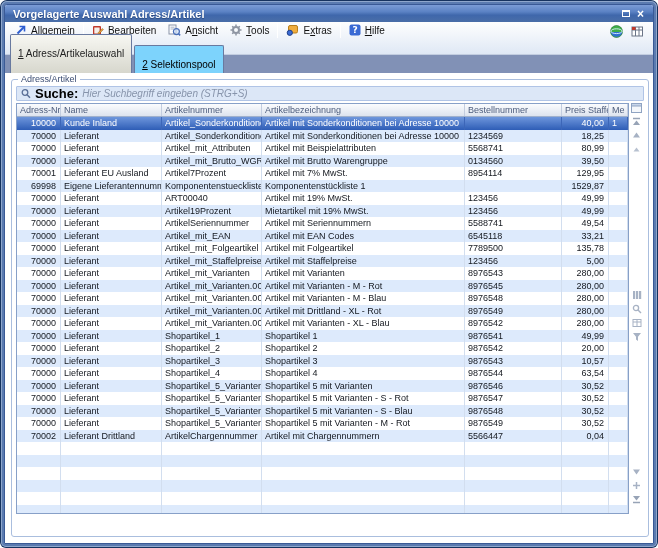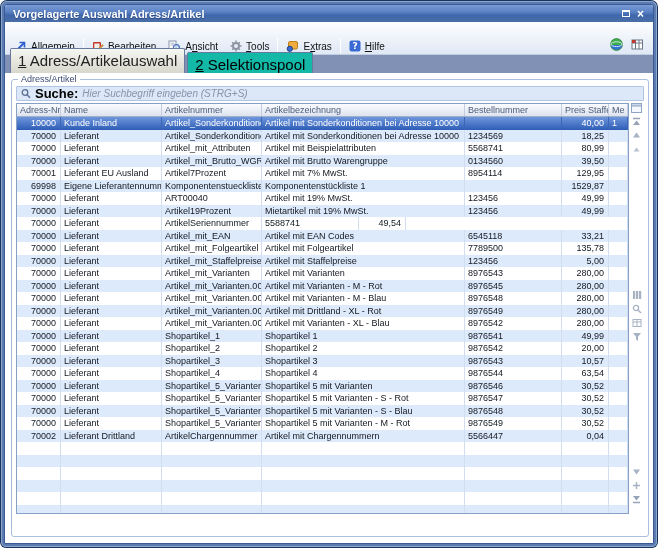--- a/index.html
+++ b/index.html
@@ -11,32 +11,32 @@
     border-radius:3px 3px 1px 1px;overflow:hidden;border:1px solid #3a5a96;}
   
   .titlebar{height:17px;flex:0 0 17px;display:flex;align-items:center;padding:0 5px 0 8px;
     background:linear-gradient(180deg,#7b9cd6 0%,#5b82c4 40%,#3f67ab 60%,#4a6ea8 100%);}
   .title{flex:1;font-size:11px;font-weight:bold;color:#fff;text-shadow:0 1px 1px rgba(10,30,70,.45);
     white-space:nowrap;overflow:hidden;}
   .tb-btn{width:15px;height:14px;display:flex;align-items:center;justify-content:center;color:#fff;cursor:default;}
   .restore-glyph{width:8px;height:7px;border:1px solid #fff;border-top:2px solid #fff;display:block;}
   .close-glyph{font-size:12px;font-weight:bold;line-height:12px;}
   
-  .menubar{height:23px;flex:0 0 23px;display:flex;align-items:flex-start;padding:16px 4px;
+  .menubar{height:23px;flex:0 0 23px;display:flex;align-items:flex-end;padding:16px 4px;
     background:linear-gradient(180deg,#fefefe,#dfe8f5);border-bottom:1px solid #c2cde0;}
   .menu-item{display:flex;align-items:center;gap:4px;padding:2px 6px;font-size:10px;color:#111;white-space:nowrap;}
   .msep{width:1px;height:15px;background:#b7c2d6;border-right:1px solid #fff;margin:0 2px;}
   .hot{text-decoration:underline;}
   .toolbar-right{margin-left:auto;display:flex;align-items:center;gap:8px;padding-right:5px;}
   
   .tabstrip{height:18px;flex:0 0 18px;background:#8191b6;display:flex;align-items:flex-end;padding:0 0 0 5px;gap:2px;}
-  .tab{font-size:15px;padding:7px 7px;border:1px solid #68799f;border-bottom:none;
+  .tab{font-size:10px;padding:14px 7px;border:1px solid #68799f;border-bottom:none;
     border-radius:2px 2px 0 0;white-space:nowrap;line-height:10px;}
   .tab.inactive{background:linear-gradient(#f7f7f2,#d7d7cd);color:#222;}
-  .tab.active{background:#14b8a6;color:#000;padding-bottom:3px;}
+  .tab.active{background:#7dd3fc;color:#000;padding-bottom:3px;}
   
   .content{flex:1;display:flex;flex-direction:column;min-height:0;background:#fff;padding:1px 6px 6px 6px;}
   fieldset.groupbox{flex:1;display:flex;flex-direction:column;min-height:0;margin:0;
     border:1px solid #aabede;border-radius:3px;padding:2px 3px 21px 3px;}
   fieldset.groupbox legend{font-size:9px;color:#3c4e74;padding:0 3px;margin-left:3px;}
   
   .searchbar{flex:0 0 15px;height:15px;display:flex;align-items:center;gap:4px;padding:0 4px;
     background:#dce7f7;border:1px solid #b0c4e6;border-radius:1px;margin:0 1px 2px 1px;}
   .search-label{font-size:13px;font-weight:bold;color:#000;line-height:13px;}
   .search-placeholder{font-size:10px;font-style:italic;color:#8794ab;line-height:13px;
@@ -261,20 +261,21 @@
                   <div class="cell c2">Artikel19Prozent</div>
                   <div class="cell c3">Mietartikel mit 19% MwSt.</div>
                   <div class="cell c4">123456</div>
                   <div class="cell c5 num">49,99</div>
                   <div class="cell c6"></div>
                 </div>
                 <div class="grow">
                   <div class="cell c0 num">70000</div>
                   <div class="cell c1">Lieferant</div>
                   <div class="cell c2">ArtikelSeriennummer</div>
+                  <div class="cell c3">Artikel mit Seriennummern</div>
                   <div class="cell c4">5588741</div>
                   <div class="cell c5 num">49,54</div>
                   <div class="cell c6"></div>
                 </div>
                 <div class="grow alt">
                   <div class="cell c0 num">70000</div>
                   <div class="cell c1">Lieferant</div>
                   <div class="cell c2">Artikel_mit_EAN</div>
                   <div class="cell c3">Artikel mit EAN Codes</div>
                   <div class="cell c4">6545118</div>

